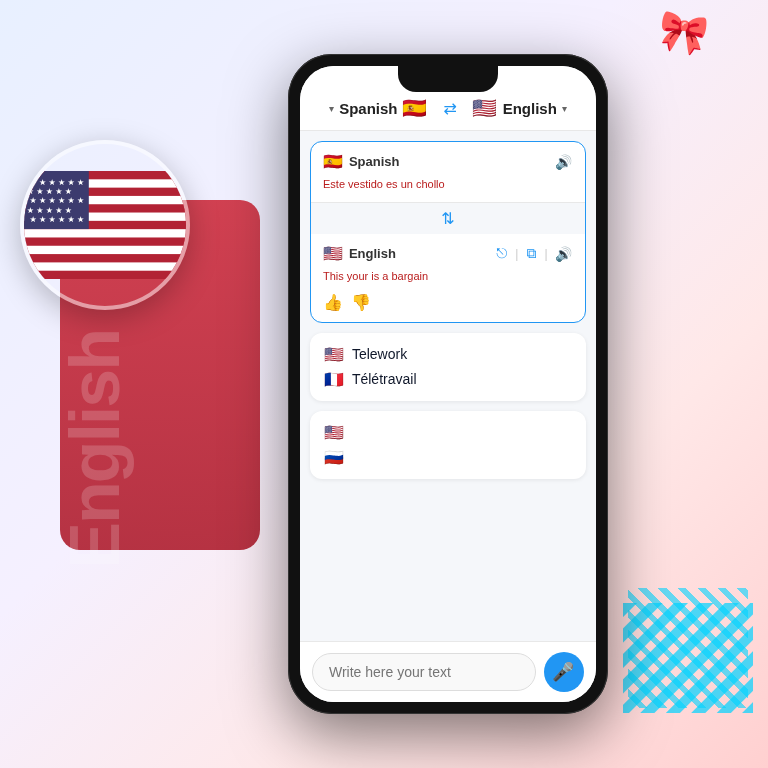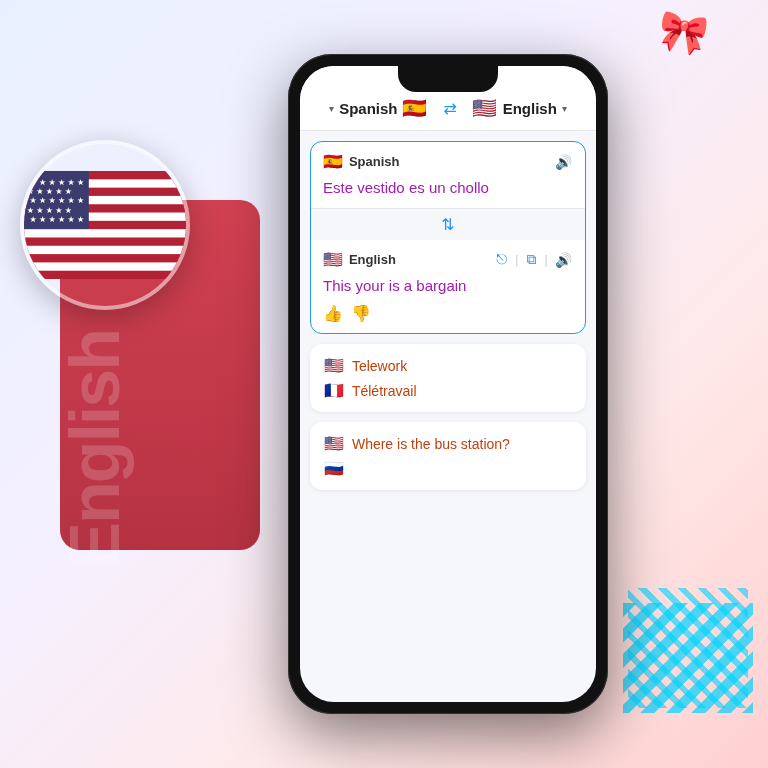--- a/index.html
+++ b/index.html
@@ -231,22 +231,22 @@
     .flag-sm {
       font-size: 16px;
     }
 
     .icon-btn {
       color: #2196F3;
       font-size: 14px;
     }
 
     .translated-text {
-      font-size: 15px;
-      color: #a21caf;
+      font-size: 11px;
+      color: #b91c1c;
       line-height: 1.4;
     }
 
     .swap-row {
       display: flex;
       justify-content: center;
       padding: 6px 0;
       background: #f5f7fa;
     }
 
@@ -292,21 +292,21 @@
       gap: 8px;
       margin-bottom: 6px;
     }
 
     .history-row:last-child {
       margin-bottom: 0;
     }
 
     .history-text {
       font-size: 14px;
-      color: #c2410c;
+      color: #0f172a;
     }
 
     
     .input-bar {
       background: white;
       padding: 10px 12px;
       display: flex;
       align-items: center;
       gap: 8px;
       border-top: 1px solid #e8e8e8;
@@ -454,25 +454,30 @@
           </div>
           <div class="history-row">
             <span class="flag-sm">🇫🇷</span>
             <span class="history-text">Télétravail</span>
           </div>
         </div>
 
         <div class="history-item">
           <div class="history-row">
             <span class="flag-sm">🇺🇸</span>
-            <span class="history-text">Where is the bus station?</span>
           </div>
           <div class="history-row">
             <span class="flag-sm">🇷🇺</span>
           </div>
         </div>
 
       </div>
 
+      <div class="input-bar">
+        <input type="text" class="text-input" placeholder="Write here your text" style="">
+        <div class="mic-btn">
+          <span class="mic-icon">🎤</span>
+        </div>
+      </div>
 
     </div>
   </div>
 </div>
 
 </body></html>

